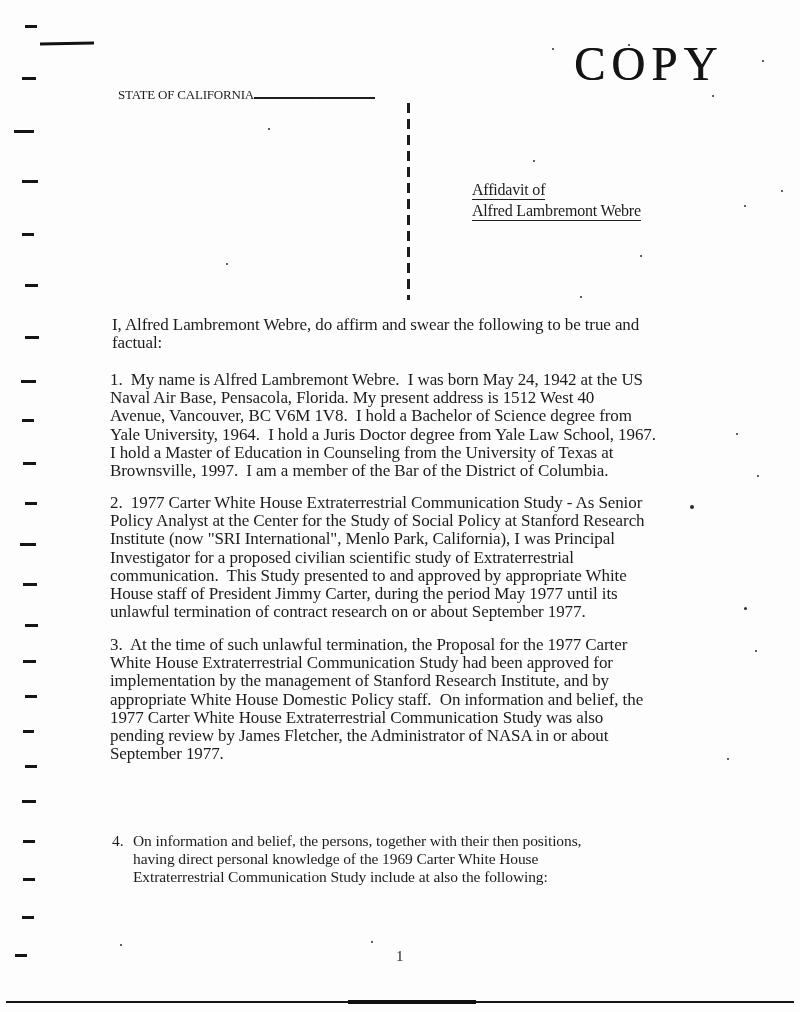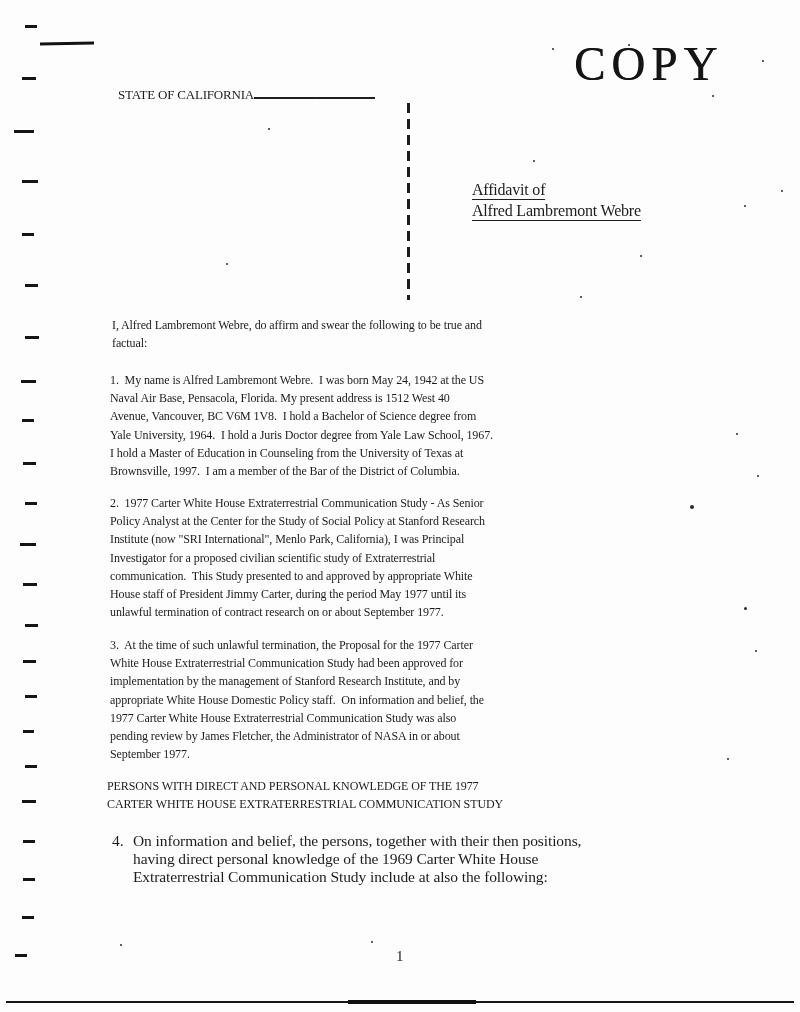--- a/index.html
+++ b/index.html
@@ -66,21 +66,21 @@
     letter-spacing: -0.2px;
   }
   .aff-title .u {
     border-bottom: 1.5px solid #1f1f1f;
     padding-bottom: 1px;
     white-space: pre;
   }
   
   .para {
     position: absolute;
-    font-size: 12px;
+    font-size: 17px;
     line-height: 18.2px;
     letter-spacing: -0.1px;
     white-space: pre;
   }
   .para .tline { white-space: pre; }
   
   .para4 {
     position: absolute;
     left: 112px;
     top: 832px;
@@ -166,21 +166,20 @@
 
 
   <div class="para" style="left:112px; top:316px;"><div class="tline">I, Alfred Lambremont Webre, do affirm and swear the following to be true and</div><div class="tline">factual:</div></div>
 
   <div class="para" style="left:110px; top:371px;"><div class="tline">1.  My name is Alfred Lambremont Webre.  I was born May 24, 1942 at the US</div><div class="tline">Naval Air Base, Pensacola, Florida. My present address is 1512 West 40</div><div class="tline">Avenue, Vancouver, BC V6M 1V8.  I hold a Bachelor of Science degree from</div><div class="tline">Yale University, 1964.  I hold a Juris Doctor degree from Yale Law School, 1967.</div><div class="tline">I hold a Master of Education in Counseling from the University of Texas at</div><div class="tline">Brownsville, 1997.  I am a member of the Bar of the District of Columbia.</div></div>
 
   <div class="para" style="left:110px; top:494px;"><div class="tline">2.  1977 Carter White House Extraterrestrial Communication Study - As Senior</div><div class="tline">Policy Analyst at the Center for the Study of Social Policy at Stanford Research</div><div class="tline">Institute (now "SRI International", Menlo Park, California), I was Principal</div><div class="tline">Investigator for a proposed civilian scientific study of Extraterrestrial</div><div class="tline">communication.  This Study presented to and approved by appropriate White</div><div class="tline">House staff of President Jimmy Carter, during the period May 1977 until its</div><div class="tline">unlawful termination of contract research on or about September 1977.</div></div>
 
   <div class="para" style="left:110px; top:636px;"><div class="tline">3.  At the time of such unlawful termination, the Proposal for the 1977 Carter</div><div class="tline">White House Extraterrestrial Communication Study had been approved for</div><div class="tline">implementation by the management of Stanford Research Institute, and by</div><div class="tline">appropriate White House Domestic Policy staff.  On information and belief, the</div><div class="tline">1977 Carter White House Extraterrestrial Communication Study was also</div><div class="tline">pending review by James Fletcher, the Administrator of NASA in or about</div><div class="tline">September 1977.</div></div>
 
-  <div class="para" style="left:107px; top:777px;"><div class="tline">PERSONS WITH DIRECT AND PERSONAL KNOWLEDGE OF THE 1977</div><div class="tline">CARTER WHITE HOUSE EXTRATERRESTRIAL COMMUNICATION STUDY</div></div>
 
   <div class="para4">
     <span class="p4num">4.</span>
     <div class="p4lines">
         <div class="tline">On information and belief, the persons, together with their then positions,</div>
         <div class="tline">having direct personal knowledge of the 1969 Carter White House</div>
         <div class="tline">Extraterrestrial Communication Study include at also the following:</div>
       </div>
   </div>
 

